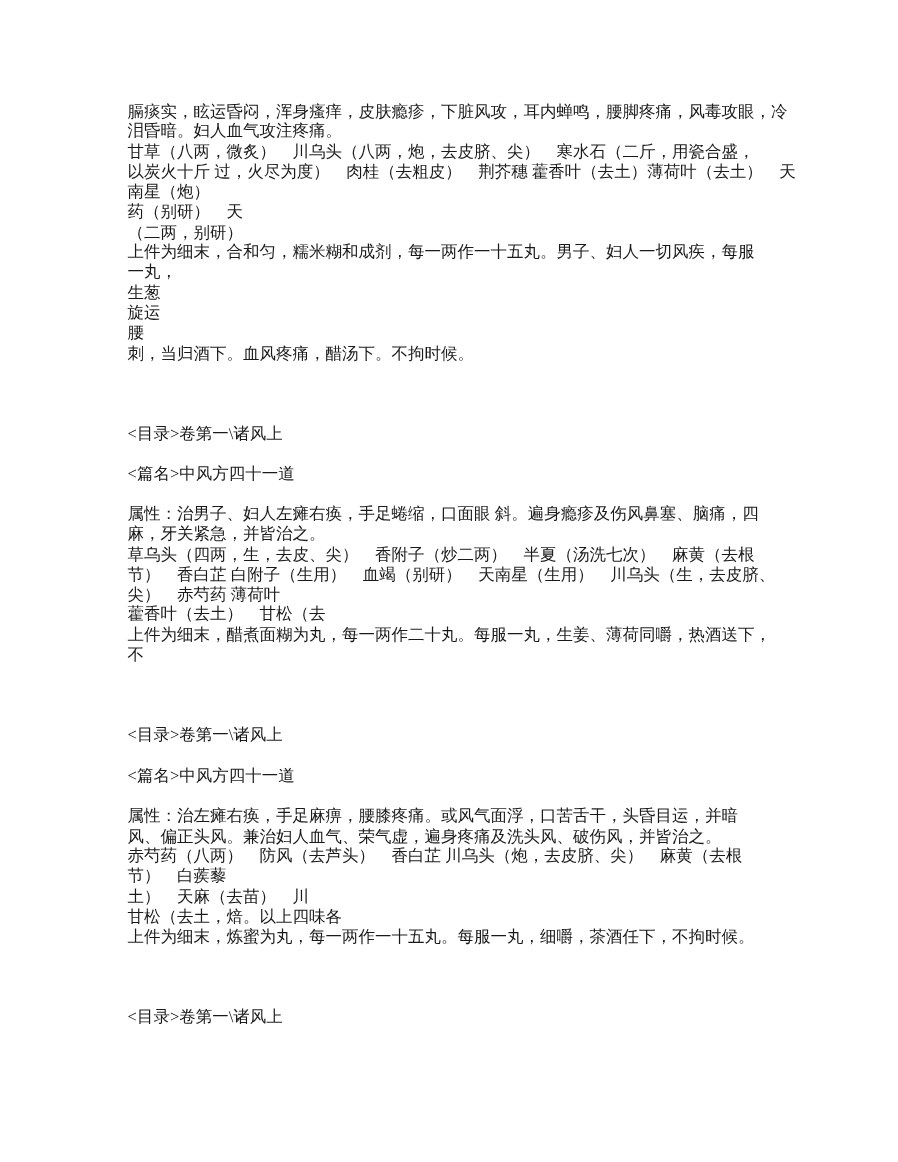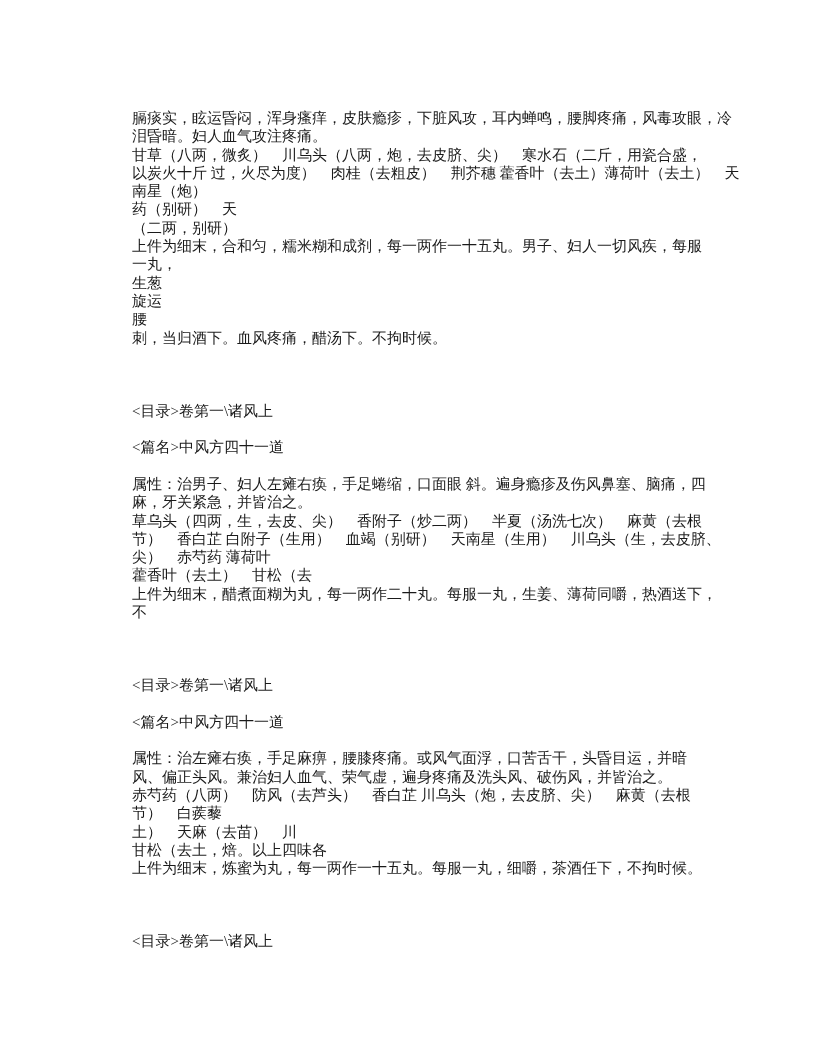--- a/index.html
+++ b/index.html
@@ -13,21 +13,21 @@
     overflow: hidden;
   }
   .page {
     box-sizing: border-box;
     width: 816px;
     height: 1056px;
     padding: 93px 100px 0 116px;
     background: var(--page-bg, #ffffff);
   }
   .doc-text {
-    margin: 16px;
+    margin: 0;
     font-family: "Liberation Serif", "DejaVu Serif", serif;
     font-size: 15px;
     line-height: 18.3px;
     color: var(--page-fg, #1a1a1a);
     white-space: pre;
     letter-spacing: 0;
   }
 </style>
 </head>
 <body>

